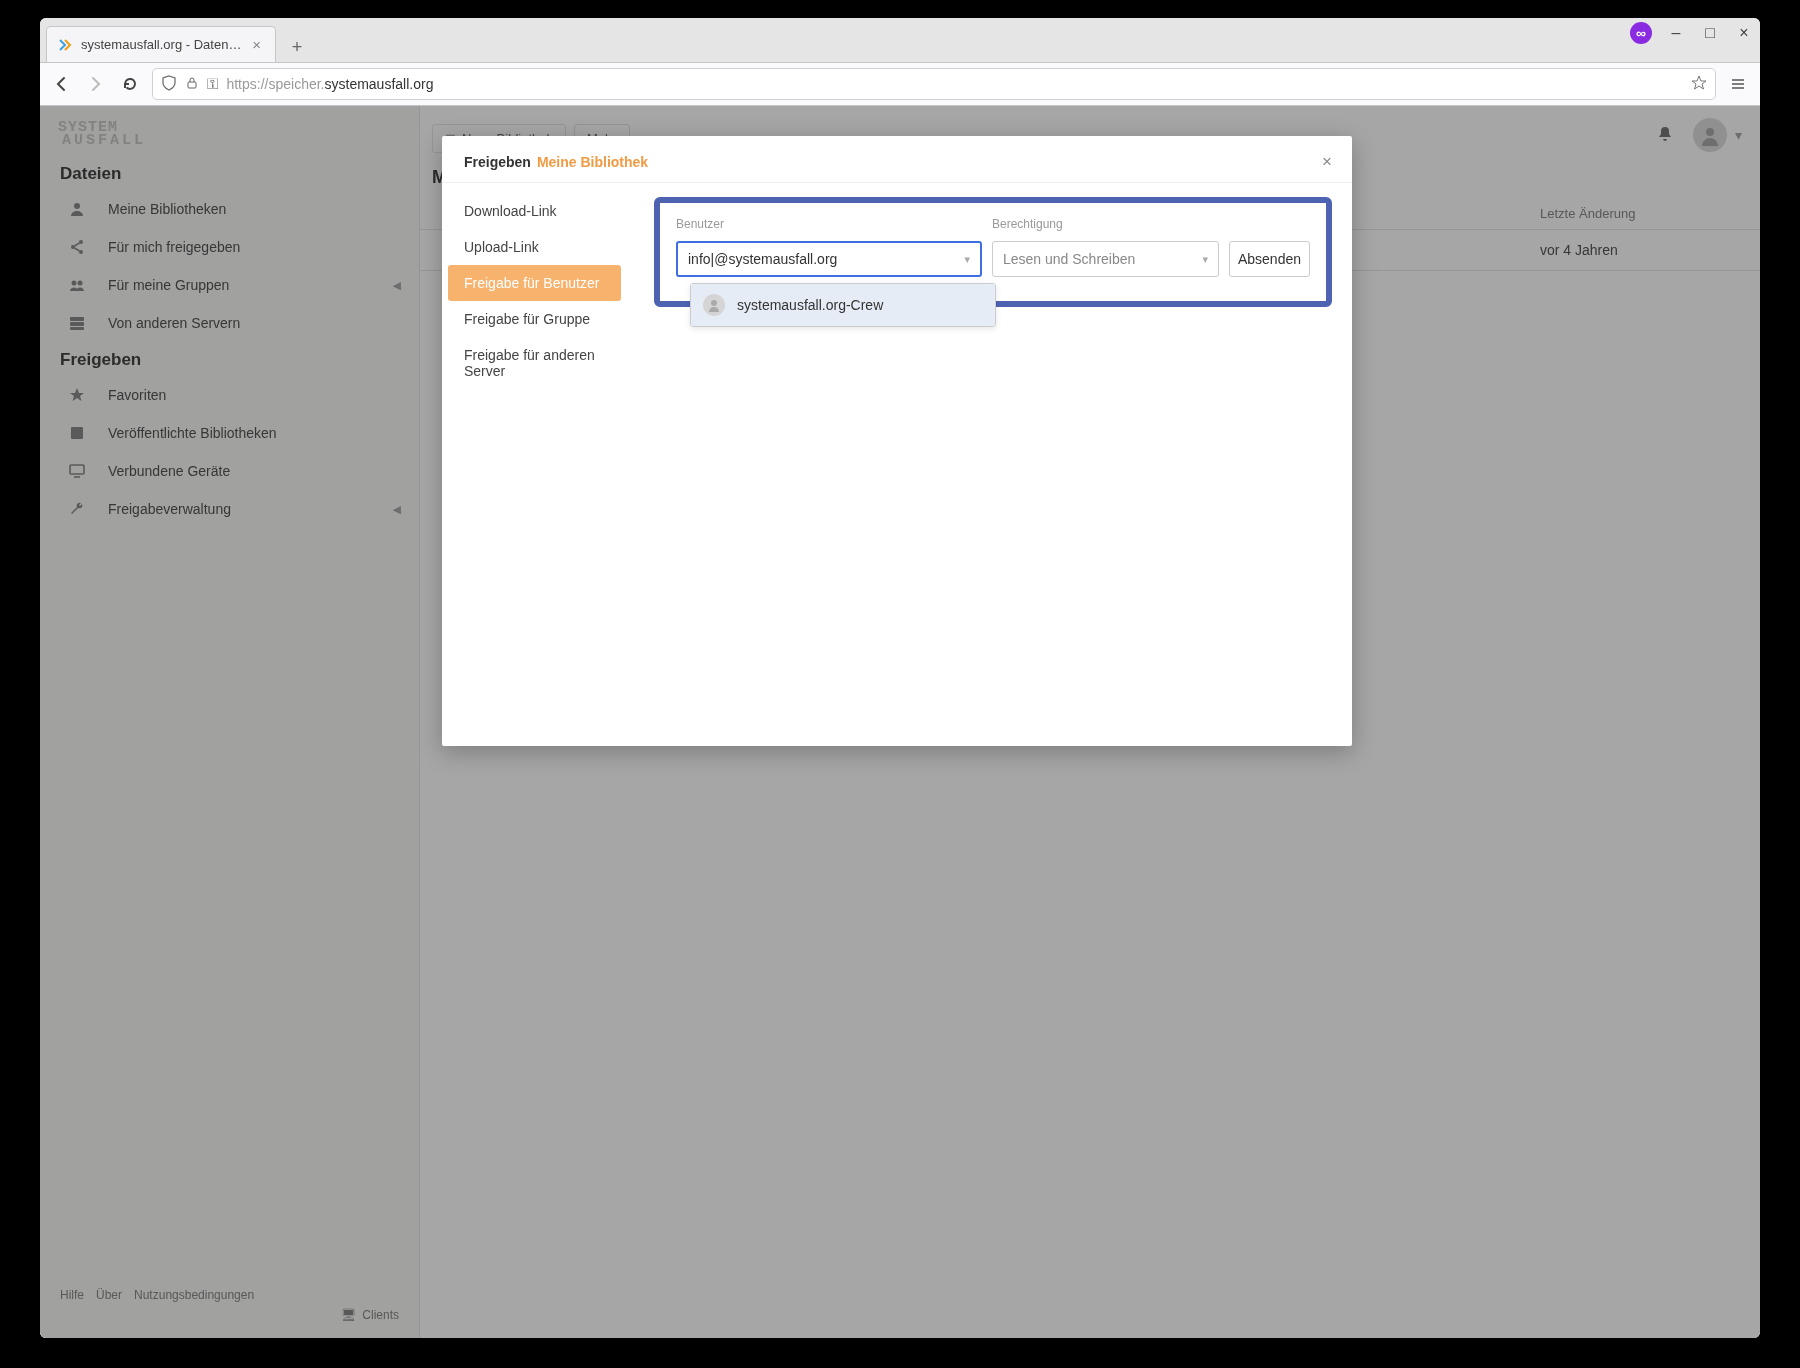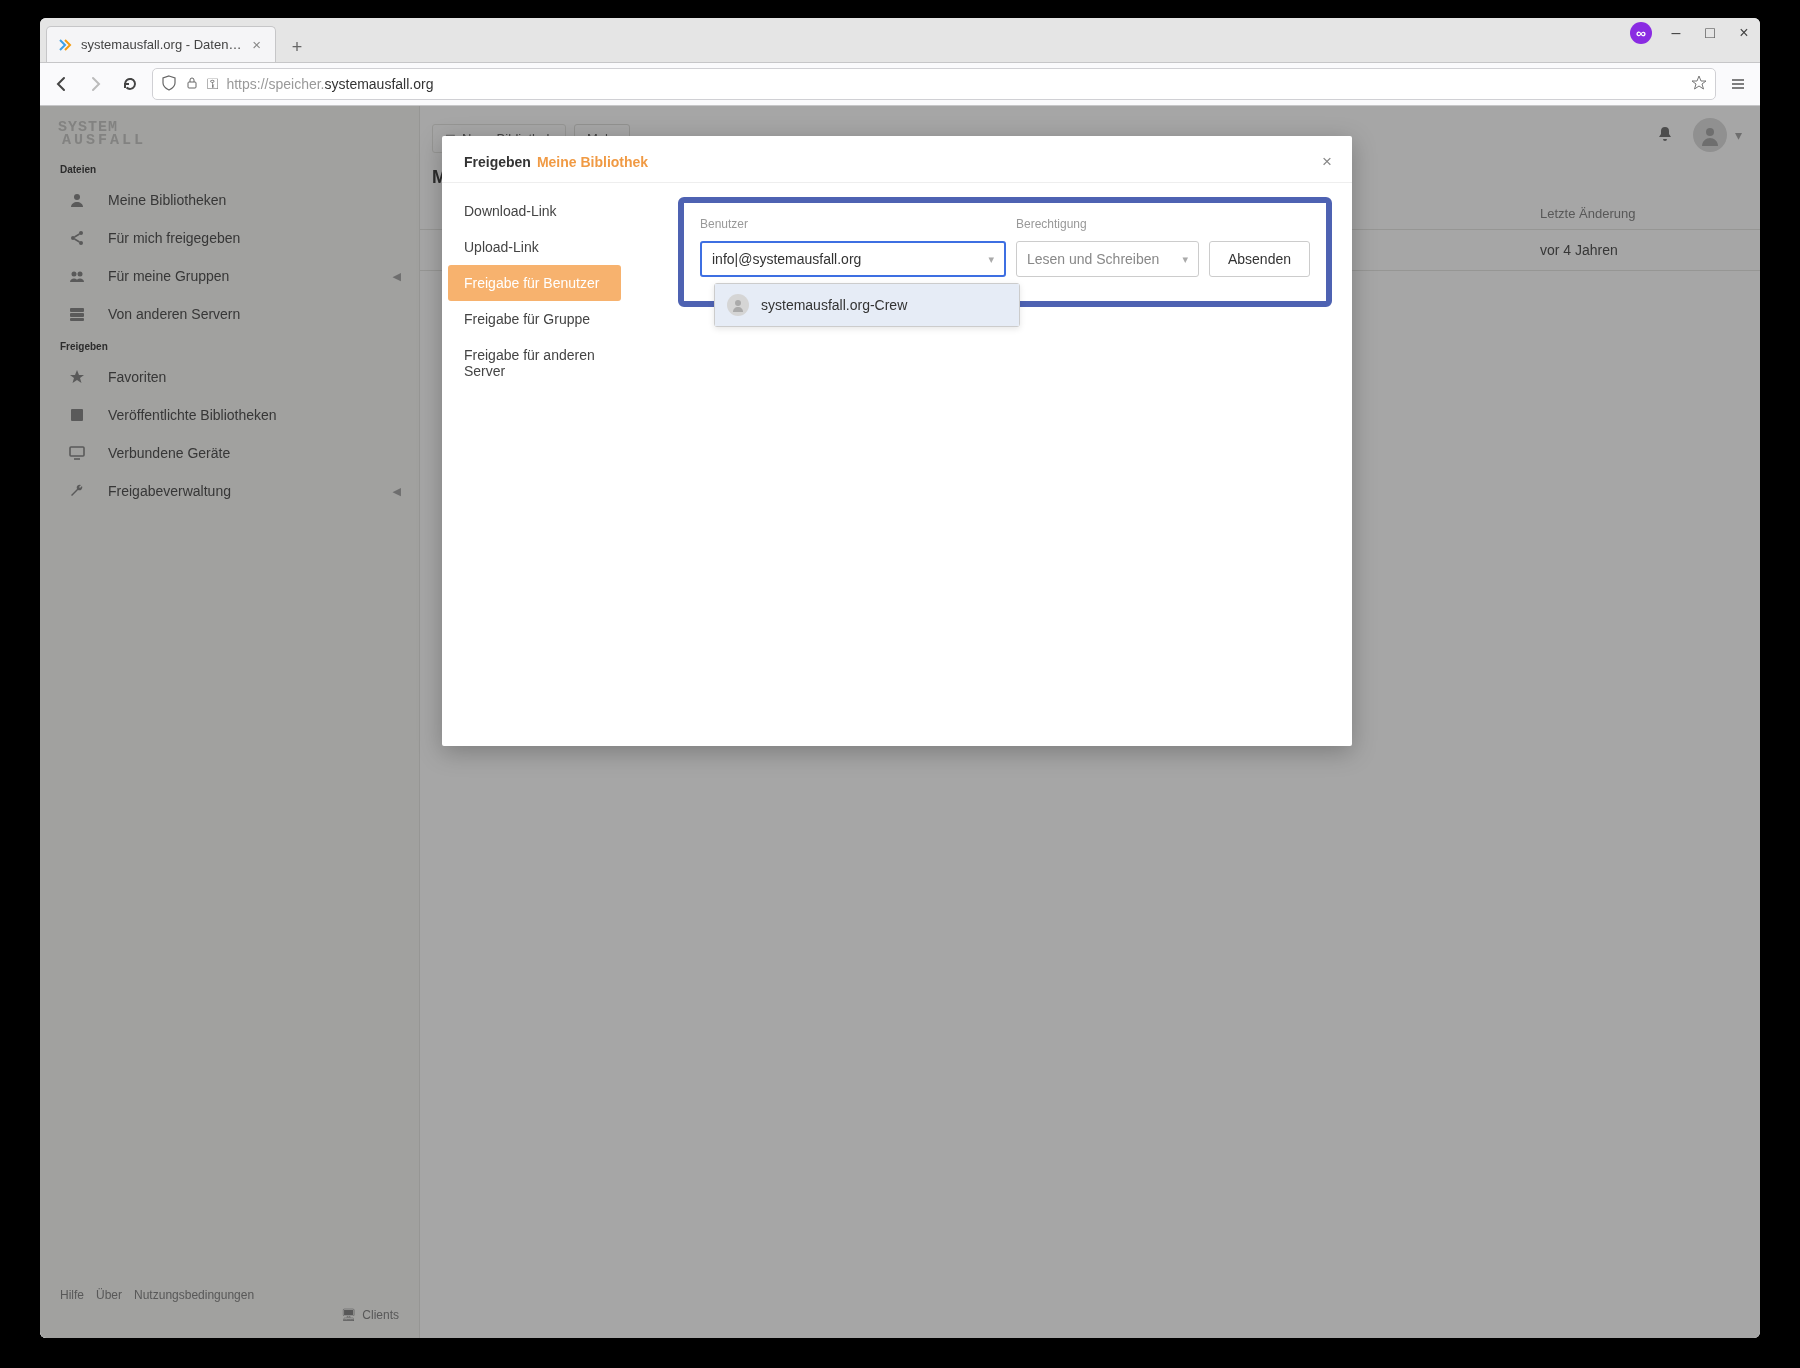--- a/index.html
+++ b/index.html
@@ -42,21 +42,21 @@
   .urlbox .url-seg{color:#999;}
   .urlbox .url-main{color:#333;}
   .burger{width:24px;height:24px;display:flex;align-items:center;justify-content:center;color:#555;}
   
   .app{flex:1;position:relative;background:#fff;}
   .dimlayer{position:absolute;inset:0;background:var(--dim-overlay);z-index:50;}
   .app-content{position:absolute;inset:0;display:flex;}
   .sidebar{width:380px;background:var(--sidebar-bg);border-right:1px solid var(--app-border);padding:10px 0 0 0;display:flex;flex-direction:column;}
   .logo{height:40px;display:flex;align-items:center;padding:0 18px 10px 18px;}
   .logo svg{filter:grayscale(0.1) opacity(.5);}
-  .side-section-title{font-size:10px;font-weight:600;color:#444;padding:8px 20px 6px 20px;}
+  .side-section-title{font-size:17px;font-weight:600;color:#444;padding:8px 20px 6px 20px;}
   .side-item{display:flex;align-items:center;gap:20px;padding:8px 20px 8px 26px;color:#555;font-size:14px;cursor:pointer;position:relative;}
   .side-item .si-icon{width:22px;height:22px;display:flex;align-items:center;justify-content:center;color:#8a8a8a;}
   .side-item .chev{position:absolute;right:18px;color:#aaa;font-size:11px;}
   .footer-links{margin-top:auto;padding:10px 20px 16px 20px;font-size:12px;color:#888;}
   .footer-links .row1{display:flex;gap:12px;}
   .footer-links .row2{display:flex;justify-content:flex-end;gap:6px;align-items:center;margin-top:6px;}
   .main{flex:1;position:relative;}
   .main-toolbar{display:flex;gap:8px;align-items:center;padding:18px 0 10px 12px;}
   .pill{border:1px solid var(--app-border);border-radius:3px;background:#fff;padding:6px 12px;font-size:13px;color:#666;display:flex;align-items:center;gap:6px;}
   .pill.light{border-color:#e0e0dd;}
@@ -67,35 +67,35 @@
   .table-row{display:flex;padding:12px 20px 12px 12px;border-bottom:1px solid var(--app-border);color:#555;font-size:14px;}
   .appbar-right{position:absolute;top:12px;right:18px;display:flex;align-items:center;gap:18px;}
   .bell{color:#777;}
   .avatar-circle{width:34px;height:34px;border-radius:50%;background:#ddd;display:flex;align-items:center;justify-content:center;color:#aaa;font-size:11px;}
   
   .modal{position:absolute;z-index:100;left:402px;top:30px;width:910px;height:610px;background:#fff;border-radius:2px;box-shadow:0 6px 24px rgba(0,0,0,.25);display:flex;flex-direction:column;}
   .modal-head{display:flex;align-items:center;padding:16px 20px 10px 22px;border-bottom:1px solid #eee;}
   .modal-head .mh1{font-weight:700;color:#333;margin-right:6px;}
   .modal-head .mh2{font-weight:700;color:var(--orange);}
   .modal-head .mclose{margin-left:auto;color:#888;font-size:17px;cursor:pointer;}
-  .modal-body{flex:1;display:flex;gap:24px;}
+  .modal-body{flex:1;display:flex;}
   .modal-nav{width:185px;padding:10px 0 10px 0;}
   .mnav-item{padding:10px 16px;font-size:14px;color:#444;cursor:pointer;border-radius:3px;margin:0 6px 0 6px;}
   .mnav-item.active{background:var(--orange-light);color:#fff;}
   .modal-main{flex:1;padding:14px 20px 20px 12px;}
   .highlight-frame{border:6px solid var(--select-blue);border-radius:6px;padding:14px 16px 24px 16px;margin-left:15px;}
   .form-labels{display:flex;font-size:12px;color:#999;margin-bottom:10px;}
   .fl-user{width:316px;}
   .fl-perm{flex:1;}
   .form-row{display:flex;gap:10px;align-items:stretch;}
   .selectish{height:36px;border:1px solid var(--field-border);border-radius:3px;background:#fff;display:flex;align-items:center;padding:0 10px;color:#888;font-size:14px;position:relative;}
   .selectish.user{border:2px solid #3e6fe2;color:#333;width:306px;}
   .selectish.perm{flex:1;}
   .selectish .caret{margin-left:auto;color:#aaa;font-size:11px;}
-  .btn-send{height:36px;border:1px solid var(--field-border);border-radius:3px;background:#fff;padding:0 18px;font-size:14px;color:#333;display:flex;align-items:center;cursor:pointer;}
+  .btn-send{height:36px;border:1px solid var(--field-border);border-radius:3px;background:#fff;padding:0 8px;font-size:14px;color:#333;display:flex;align-items:center;cursor:pointer;}
   .dropdown{position:absolute;left:12px;top:40px;width:306px;border:1px solid var(--field-border);border-radius:3px;background:#fff;box-shadow:0 2px 6px rgba(0,0,0,.1);}
   .dd-item{display:flex;align-items:center;gap:12px;padding:10px 12px;background:#e6ecf6;color:#333;font-size:14px;}
   .dd-item .dd-av{width:22px;height:22px;border-radius:50%;background:#d5d5d5;display:flex;align-items:center;justify-content:center;}
 </style>
 </head>
 <body>
 
 <div class="viewport">
   <div class="window">
 

